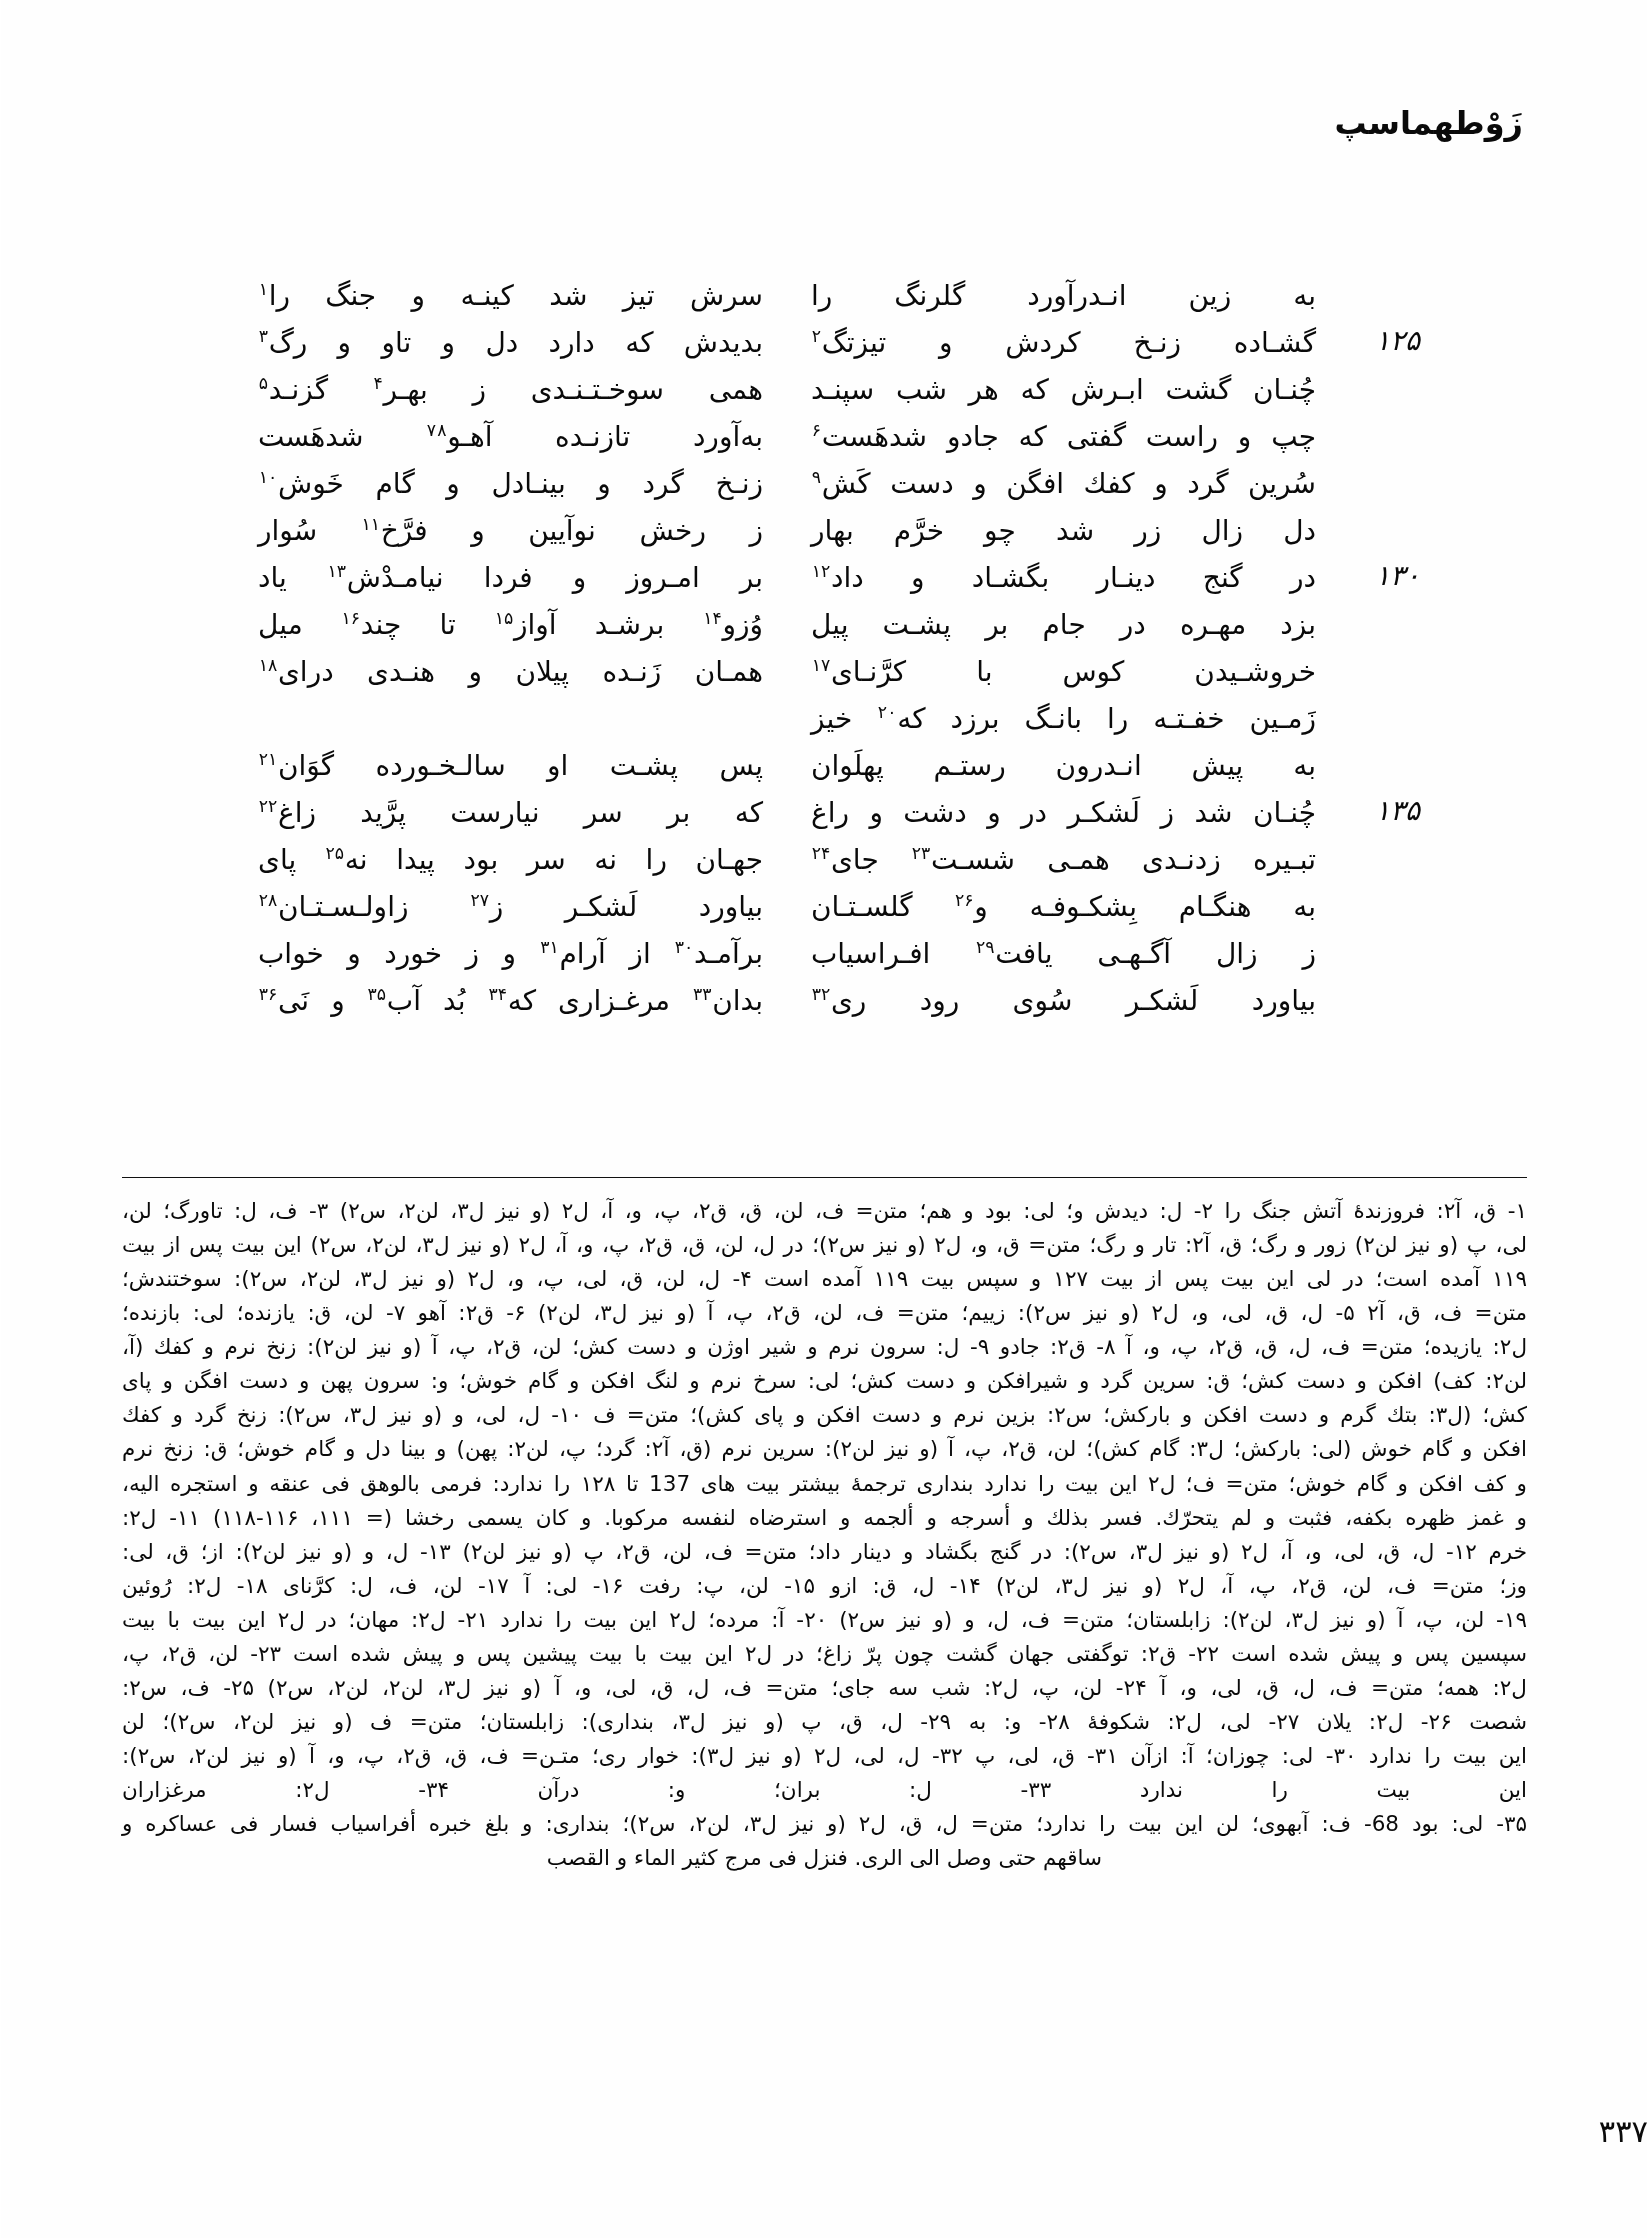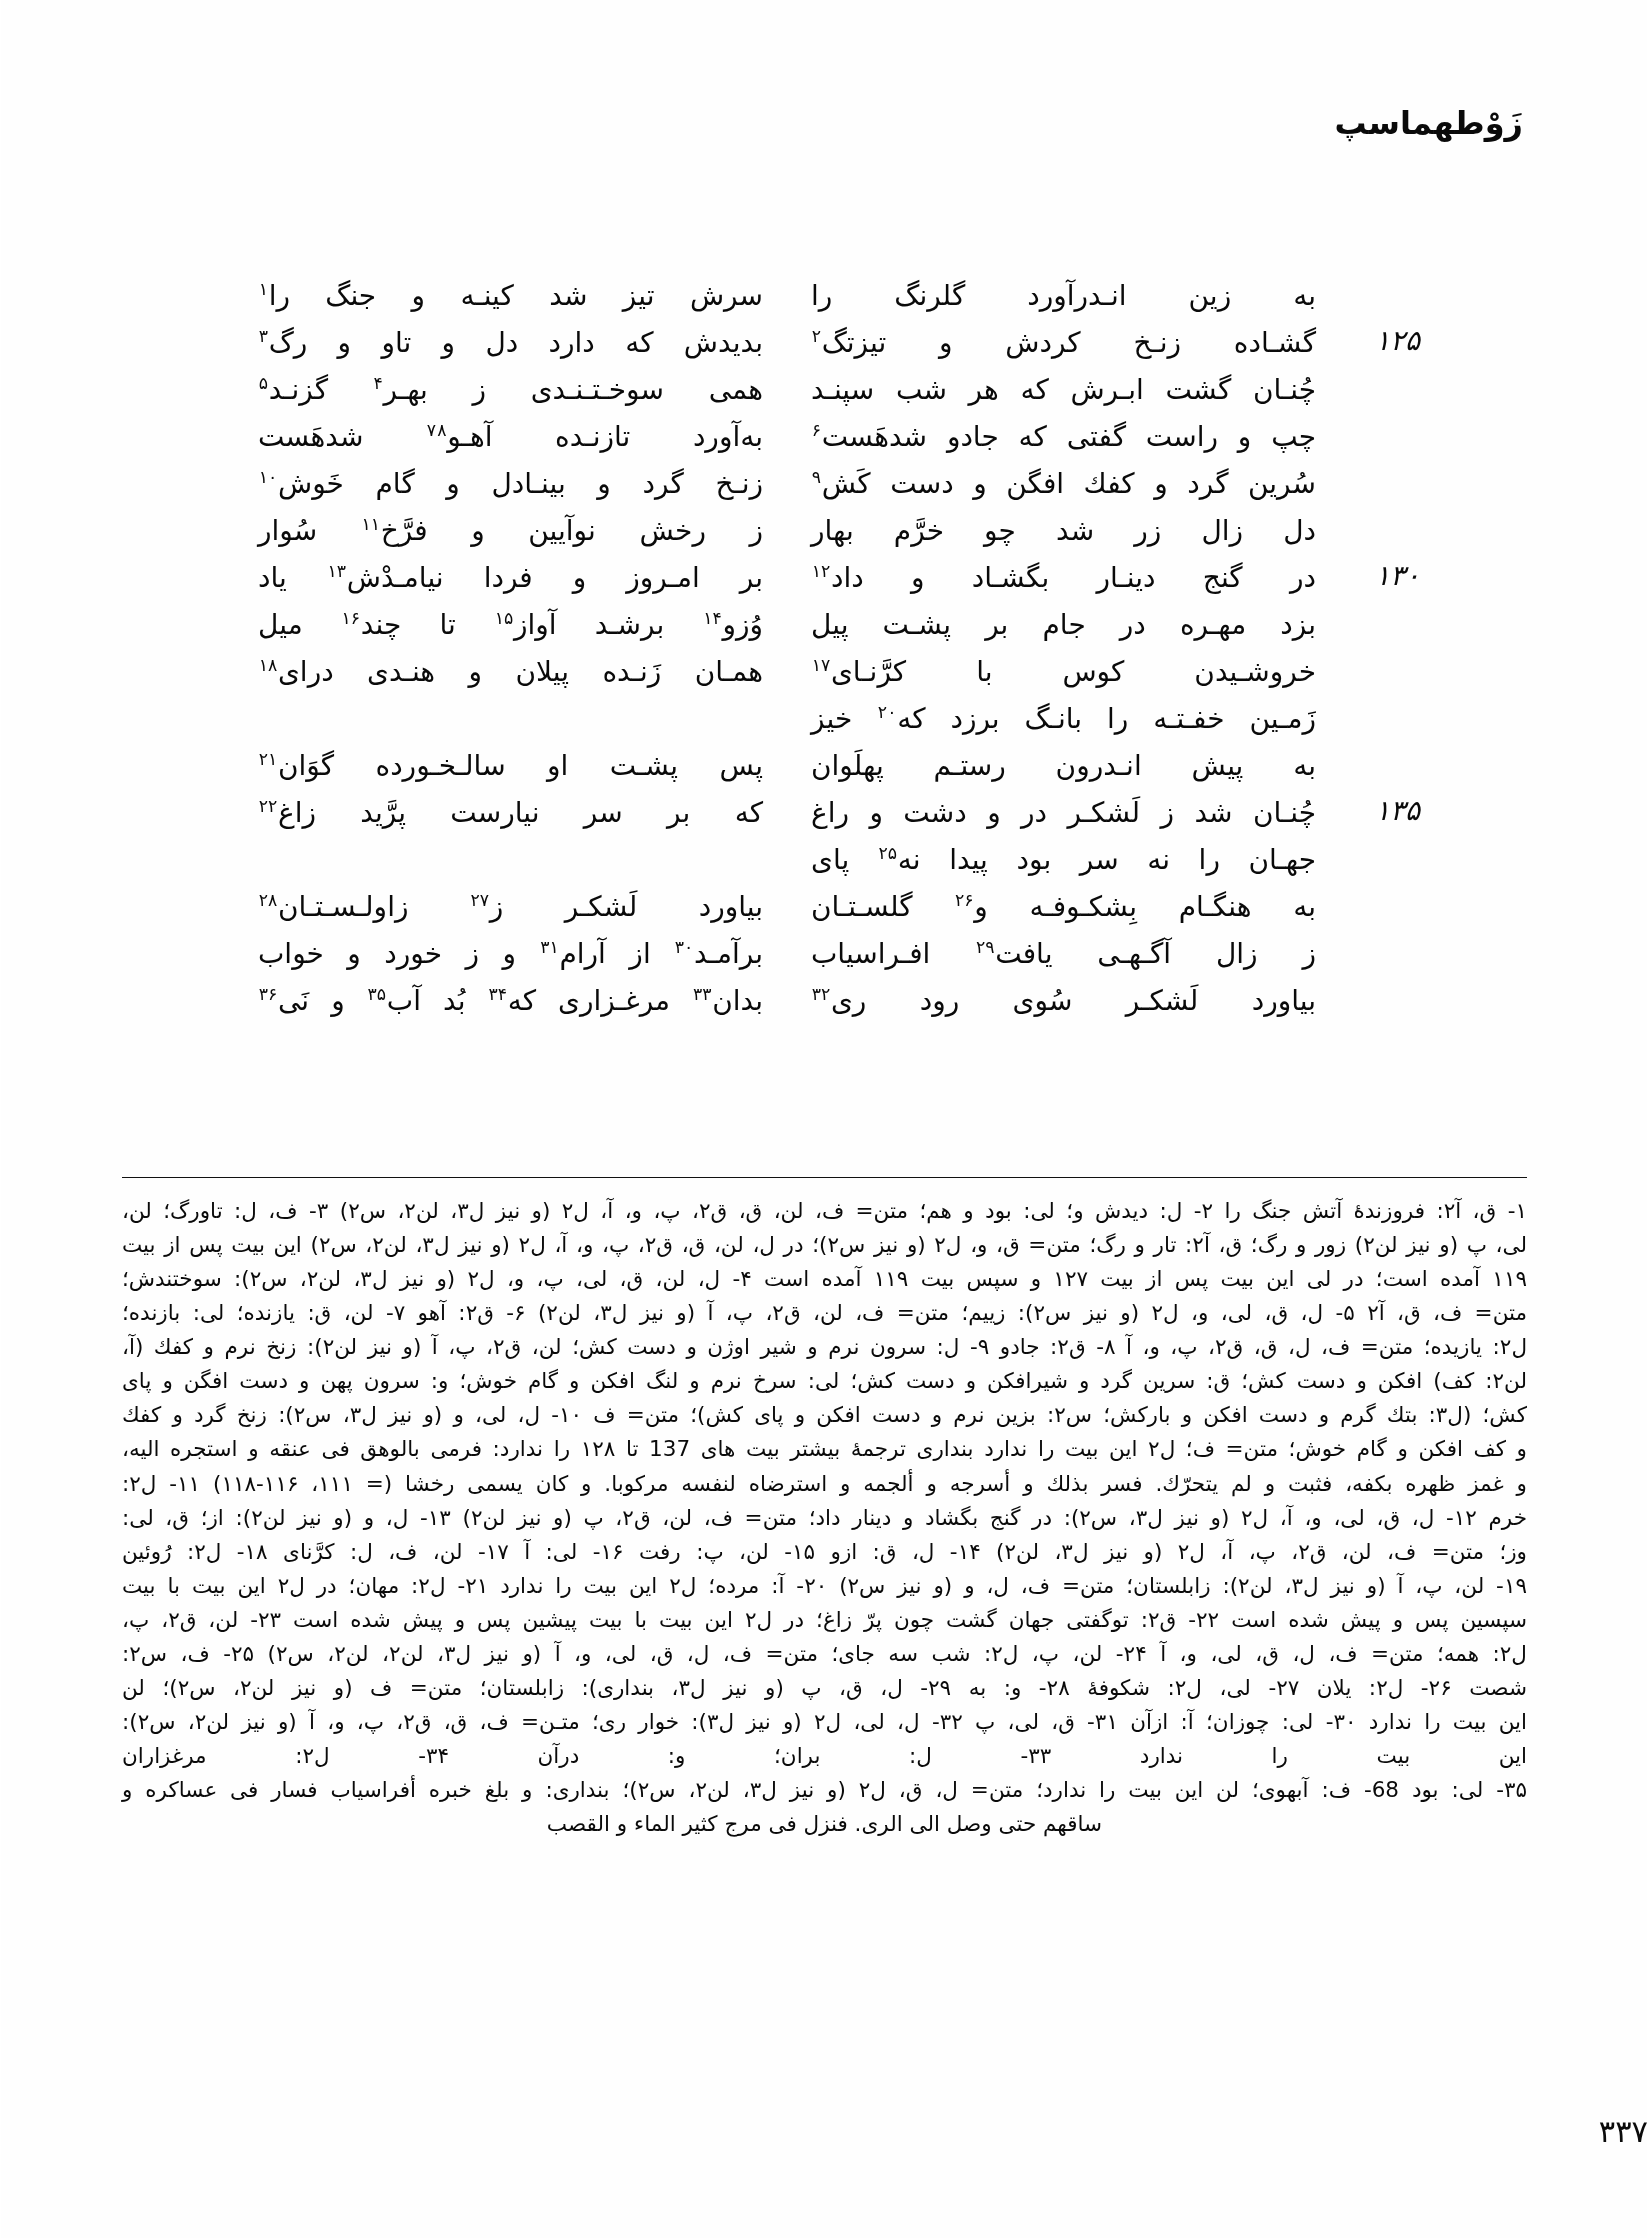--- a/index.html
+++ b/index.html
@@ -182,20 +182,21 @@
         <div class="hemi right">به  پیش  انـدرون  رستـم  پهلَوان</div>
         <div class="hemi left">پس  پشـت  او  سالـخـورده  گوَان<sup class="fn">۲۱</sup></div>
       </div>
       <div class="verse-row">
         <div class="vnum">۱۳۵</div>
         <div class="hemi right">چُنـان شد ز لَشکـر در و دشت و راغ</div>
         <div class="hemi left">که  بر  سر  نیارست  پرَّید  زاغ<sup class="fn">۲۲</sup></div>
       </div>
       <div class="verse-row">
         <div class="vnum"></div>
+        <div class="hemi right">تبـیره  زدنـدی  همـی  شسـت<sup class="fn">۲۳</sup>  جای<sup class="fn">۲۴</sup></div>
         <div class="hemi left">جهـان  را  نه  سر  بود  پیدا  نه<sup class="fn">۲۵</sup>  پای</div>
       </div>
       <div class="verse-row">
         <div class="vnum"></div>
         <div class="hemi right">به  هنگـام  بِشکـوفـه  و<sup class="fn">۲۶</sup>  گلسـتـان</div>
         <div class="hemi left">بیاورد  لَشکـر  ز<sup class="fn">۲۷</sup>  زاولـسـتـان<sup class="fn">۲۸</sup></div>
       </div>
       <div class="verse-row">
         <div class="vnum"></div>
         <div class="hemi right">ز  زال  آگـهـی  یافت<sup class="fn">۲۹</sup>  افـراسیاب</div>
@@ -212,20 +213,21 @@
 
   <div class="apparatus">
 
   <p>۱- ق، آ۲: فروزندهٔ آتش جنگ را    ۲- ل: دیدش و؛ لی: بود و هم؛ متن= ف، لن، ق، ق۲، پ، و، آ، ل۲ (و نیز ل۳، لن۲، س۲)    ۳- ف، ل: تاورگ؛ لن،</p>
       <p>لی، پ (و نیز لن۲) زور و رگ؛ ق، آ۲: تار و رگ؛ متن= ق، و، ل۲ (و نیز س۲)؛ در ل، لن، ق، ق۲، پ، و، آ، ل۲ (و نیز ل۳، لن۲، س۲) این بیت پس از بیت</p>
       <p>۱۱۹ آمده است؛ در لی این بیت پس از بیت ۱۲۷ و سپس بیت ۱۱۹ آمده است    ۴- ل، لن، ق، لی، پ، و، ل۲ (و نیز ل۳، لن۲، س۲): سوختندش؛</p>
       <p>متن= ف، ق، آ۲    ۵- ل، ق، لی، و، ل۲ (و نیز س۲): زییم؛ متن= ف، لن، ق۲، پ، آ (و نیز ل۳، لن۲)    ۶- ق۲: آهو    ۷- لن، ق: یازنده؛ لی: بازنده؛</p>
       <p>ل۲: یازیده؛ متن= ف، ل، ق، ق۲، پ، و، آ    ۸- ق۲: جادو    ۹- ل: سرون نرم و شیر اوژن و دست کش؛ لن، ق۲، پ، آ (و نیز لن۲): زنخ نرم و کفك (آ،</p>
       <p>لن۲: کف) افکن و دست کش؛ ق: سرین گرد و شیرافکن و دست کش؛ لی: سرخ نرم و لنگ افکن و گام خوش؛ و: سرون پهن و دست افگن و پای</p>
       <p>کش؛ (ل۳: بتك گرم و دست افکن و بارکش؛ س۲: بزین نرم و دست افکن و پای کش)؛ متن= ف    ۱۰- ل، لی، و (و نیز ل۳، س۲): زنخ گرد و کفك</p>
+      <p>افکن و گام خوش (لی: بارکش؛ ل۳: گام کش)؛ لن، ق۲، پ، آ (و نیز لن۲): سرین نرم (ق، آ۲: گرد؛ پ، لن۲: پهن) و بینا دل و گام خوش؛ ق: زنخ نرم</p>
       <p>و کف افکن و گام خوش؛ متن= ف؛ ل۲ این بیت را ندارد    بنداری ترجمهٔ بیشتر بیت های 137 تا ۱۲۸ را ندارد: فرمی بالوهق فی عنقه و استجره الیه،</p>
       <p>و غمز ظهره بكفه، فثبت و لم یتحرّك. فسر بذلك و أسرجه و ألجمه و استرضاه لنفسه مرکوبا. و کان یسمی رخشا (= ۱۱۱، ۱۱۶-۱۱۸)    ۱۱- ل۲:</p>
       <p>خرم    ۱۲- ل، ق، لی، و، آ، ل۲ (و نیز ل۳، س۲): در گنج بگشاد و دینار داد؛ متن= ف، لن، ق۲، پ (و نیز لن۲)    ۱۳- ل، و (و نیز لن۲): از؛ ق، لی:</p>
       <p>وز؛ متن= ف، لن، ق۲، پ، آ، ل۲ (و نیز ل۳، لن۲)    ۱۴- ل، ق: ازو    ۱۵- لن، پ: رفت    ۱۶- لی: آ    ۱۷- لن، ف، ل: کرَّنای    ۱۸- ل۲: رُوئین</p>
       <p>۱۹- لن، پ، آ (و نیز ل۳، لن۲): زابلستان؛ متن= ف، ل، و (و نیز س۲)    ۲۰- آ: مرده؛ ل۲ این بیت را ندارد    ۲۱- ل۲: مهان؛ در ل۲ این بیت با بیت</p>
       <p>سپسین پس و پیش شده است    ۲۲- ق۲: توگفتی جهان گشت چون پرّ زاغ؛ در ل۲ این بیت با بیت پیشین پس و پیش شده است    ۲۳- لن، ق۲، پ،</p>
       <p>ل۲: همه؛ متن= ف، ل، ق، لی، و، آ    ۲۴- لن، پ، ل۲: شب سه جای؛ متن= ف، ل، ق، لی، و، آ (و نیز ل۳، لن۲، لن۲، س۲)    ۲۵- ف، س۲:</p>
       <p>شصت    ۲۶- ل۲: یلان    ۲۷- لی، ل۲: شکوفهٔ    ۲۸- و: به    ۲۹- ل، ق، پ (و نیز ل۳، بنداری): زابلستان؛ متن= ف (و نیز لن۲، س۲)؛ لن</p>
       <p>این بیت را ندارد    ۳۰- لی: چوزان؛ آ: ازآن    ۳۱- ق، لی، پ    ۳۲- ل، لی، ل۲ (و نیز ل۳): خوار ری؛ متـن= ف، ق، ق۲، پ، و، آ (و نیز لن۲، س۲):</p>
       <p>این بیت را ندارد    ۳۳- ل: بران؛ و: درآن    ۳۴- ل۲: مرغزاران</p>

